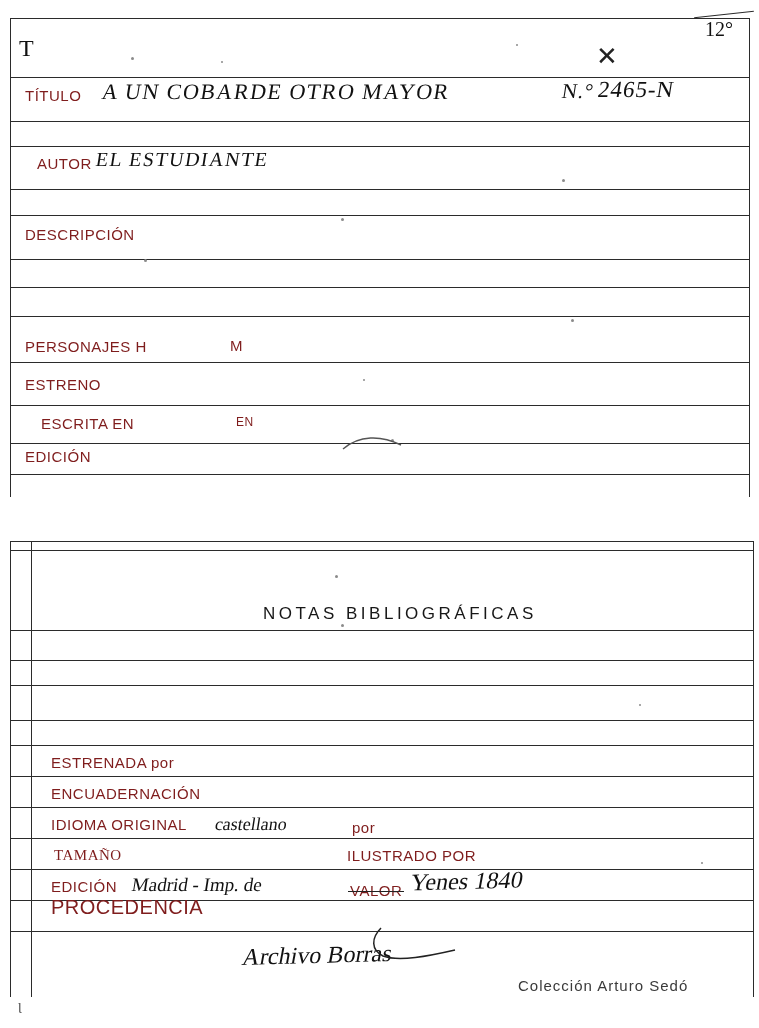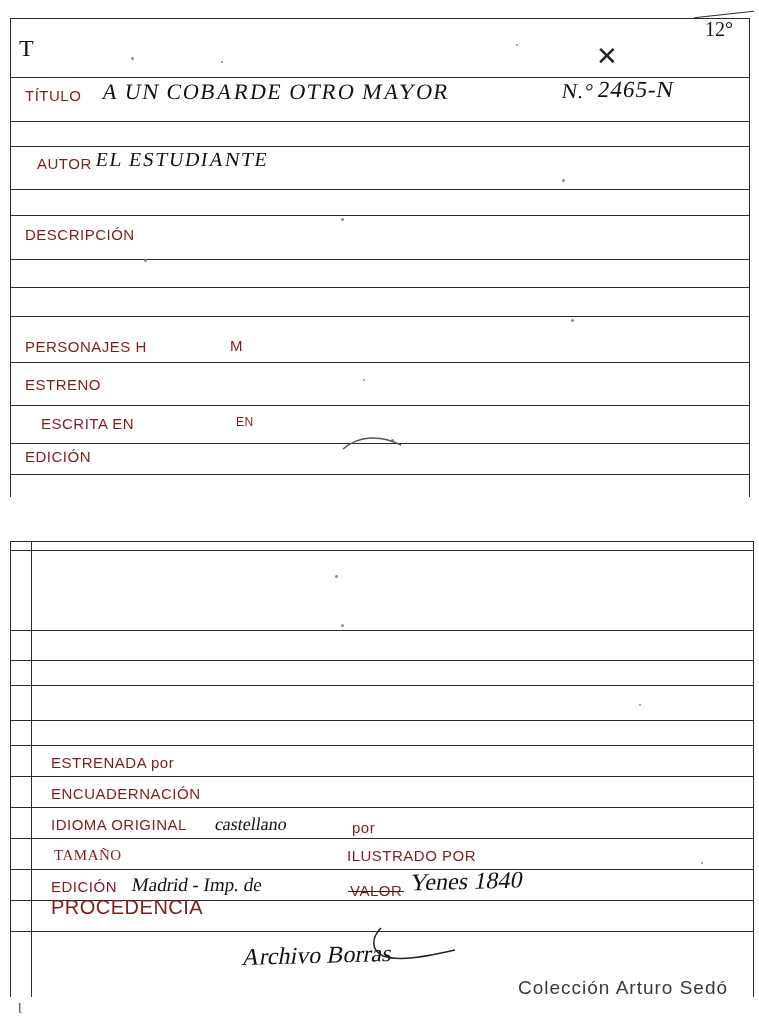--- a/index.html
+++ b/index.html
@@ -180,20 +180,21 @@
   <div class="rule" style="left:0;  top:178px; width:742px;"></div>
   <div class="rule" style="left:0;  top:203px; width:742px;"></div>
   <div class="rule" style="left:0;  top:234px; width:742px;"></div>
   <div class="rule" style="left:0;  top:265px; width:742px;"></div>
   <div class="rule" style="left:0;  top:296px; width:742px;"></div>
   <div class="rule" style="left:0;  top:327px; width:742px;"></div>
   <div class="rule" style="left:0;  top:358px; width:742px;"></div>
   <div class="rule" style="left:0;  top:389px; width:742px;"></div>
 
   
+  <span class="lbl title-caps" style="left:252px; top:62px;">NOTAS BIBLIOGRÁFICAS</span>
 
   
   <span class="lbl" style="left:40px; top:212px; font-size:15px;">ESTRENADA por</span>
   <span class="lbl" style="left:40px; top:243px; font-size:15px;">ENCUADERNACIÓN</span>
   <span class="lbl" style="left:40px; top:274px; font-size:15px;">IDIOMA ORIGINAL</span>
   <span class="hand slant" style="left:204px; top:272px; font-size:18px;">castellano</span>
   <span class="lbl" style="left:341px; top:277px; font-size:15px;">por</span>
 
   <span class="lbl" style="left:43px; top:305px; font-size:15px;font-family:Liberation Serif, serif;">TAMAÑO</span>
   <span class="lbl" style="left:336px; top:305px; font-size:15px;">ILUSTRADO POR</span>
@@ -211,15 +212,15 @@
     <path d="M12 2 C 2 12, 2 24, 14 30 C 30 36, 60 30, 86 24" stroke="#222" stroke-width="1.5" fill="none"></path>
   </svg>
 
   
   <div class="speck" style="left:324px; top:33px; width:3px; height:3px;"></div>
   <div class="speck" style="left:330px; top:82px; width:3px; height:3px;"></div>
   <div class="speck" style="left:628px; top:162px; width:2px; height:2px;"></div>
   <div class="speck" style="left:690px; top:320px; width:2px; height:2px;"></div>
 </div>
 
-<span class="lbl" style="left:518px; top:977px; font-size:19px; letter-spacing:1px; color:#3a3a3a;">Colección Arturo Sedó</span>
+<span class="lbl" style="left:518px; top:977px; font-size:15px; letter-spacing:1px; color:#3a3a3a;">Colección Arturo Sedó</span>
 
 <span class="hand" style="left:18px; top:1000px; font-size:15px; color:#555;">Ɩ</span>
 
 </body></html>

